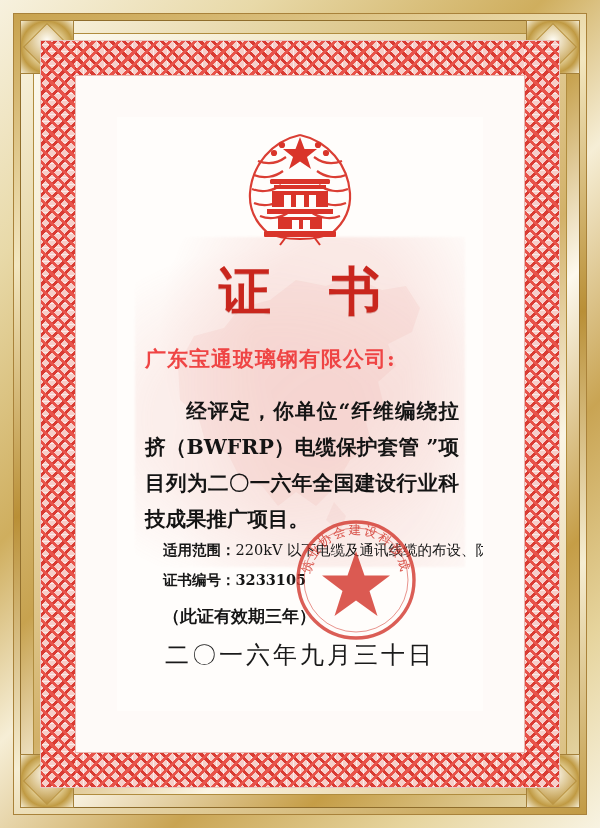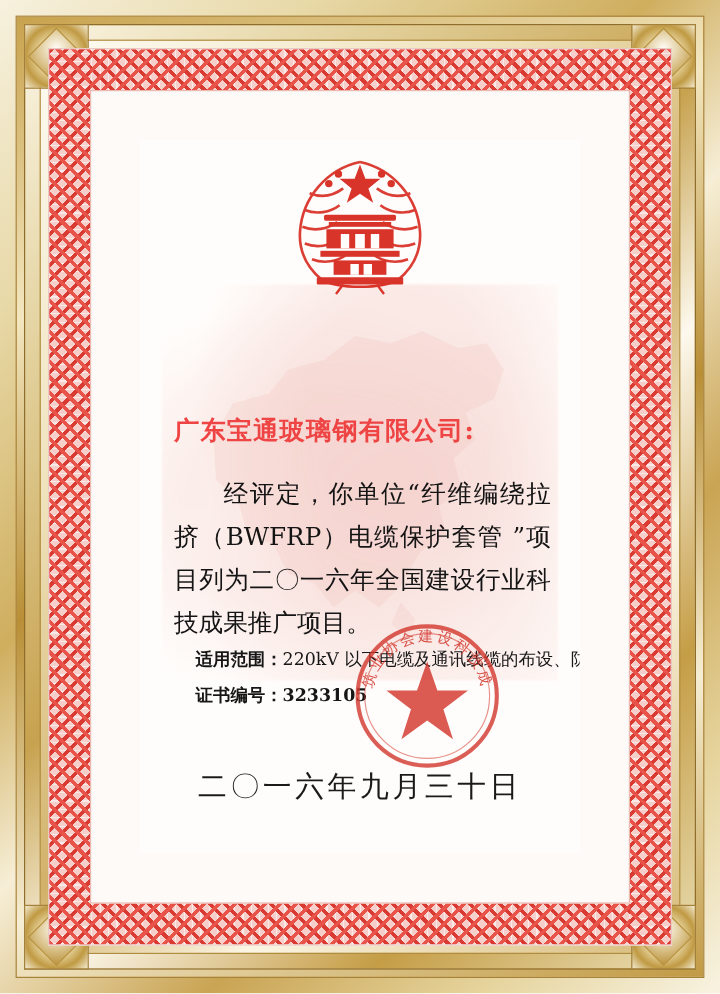--- a/index.html
+++ b/index.html
@@ -173,21 +173,21 @@
     letter-spacing: 1px;
   }
 
   .body-text {
     position: absolute;
     top: 276px;
     left: 28px;
     right: 24px;
     font-family: "DejaVu Serif", serif;
     font-size: 20.5px;
-    font-weight: normal;
+    font-weight: bold;
     line-height: 36px;
     color: #141414;
     text-align: justify;
   }
   .body-text .indent { display: inline-block; width: 40px; }
 
   .meta {
     position: absolute;
     top: 418px;
     left: 46px;
@@ -306,34 +306,36 @@
           </g>
 
           <g stroke="#d9342a" stroke-width="2" fill="none">
             <path d="M34 112 C48 120 84 120 98 112"></path>
             <path d="M52 116 L46 124"></path>
             <path d="M80 116 L86 124"></path>
           </g>
         </g>
       </svg>
 
+      <div class="cert-title">证书</div>
 
       <div class="recipient">广东宝通玻璃钢有限公司:</div>
 
       <div class="body-text">
         <span class="indent"></span><span>经评定，你单位“纤维编绕拉挤（BWFRP）</span><span>电缆保护套管 ”项目列为二〇一六年全国建</span><span>设行业科技成果推广项目。</span>
       </div>
 
       <div class="meta">
         <div class="meta-row">
           <span class="meta-label">适用范围：</span><span>220kV 以下电缆及通讯线缆的布设、防护</span>
         </div>
         <div class="meta-row">
           <span class="meta-label">证书编号：</span><span class="num">3233105</span>
         </div>
+        <div class="meta-row note">（此证有效期三年）</div>
       </div>
 
       <svg class="seal" viewBox="0 0 126 126">
         <circle cx="63" cy="63" r="58" fill="none" stroke="#d2342a" stroke-width="3.4" opacity="0.9"></circle>
         <circle cx="63" cy="63" r="52" fill="none" stroke="#d2342a" stroke-width="1" opacity="0.6"></circle>
         <polygon points="63,34 71.5,58.5 97,58.5 76.5,74 84.5,99 63,83.5 41.5,99 49.5,74 29,58.5 54.5,58.5" fill="#d2342a" opacity="0.92"></polygon>
         <path id="sealArc" d="M 17 63 A 46 46 0 0 1 109 63" fill="none"></path>
         <text font-family="DejaVu Serif, serif" font-size="12.5" fill="#d2342a" letter-spacing="2.2" opacity="0.95">
           <textPath href="#sealArc" startOffset="50%" text-anchor="middle">中国建筑业协会建设科技成果推广</textPath>
         </text>

